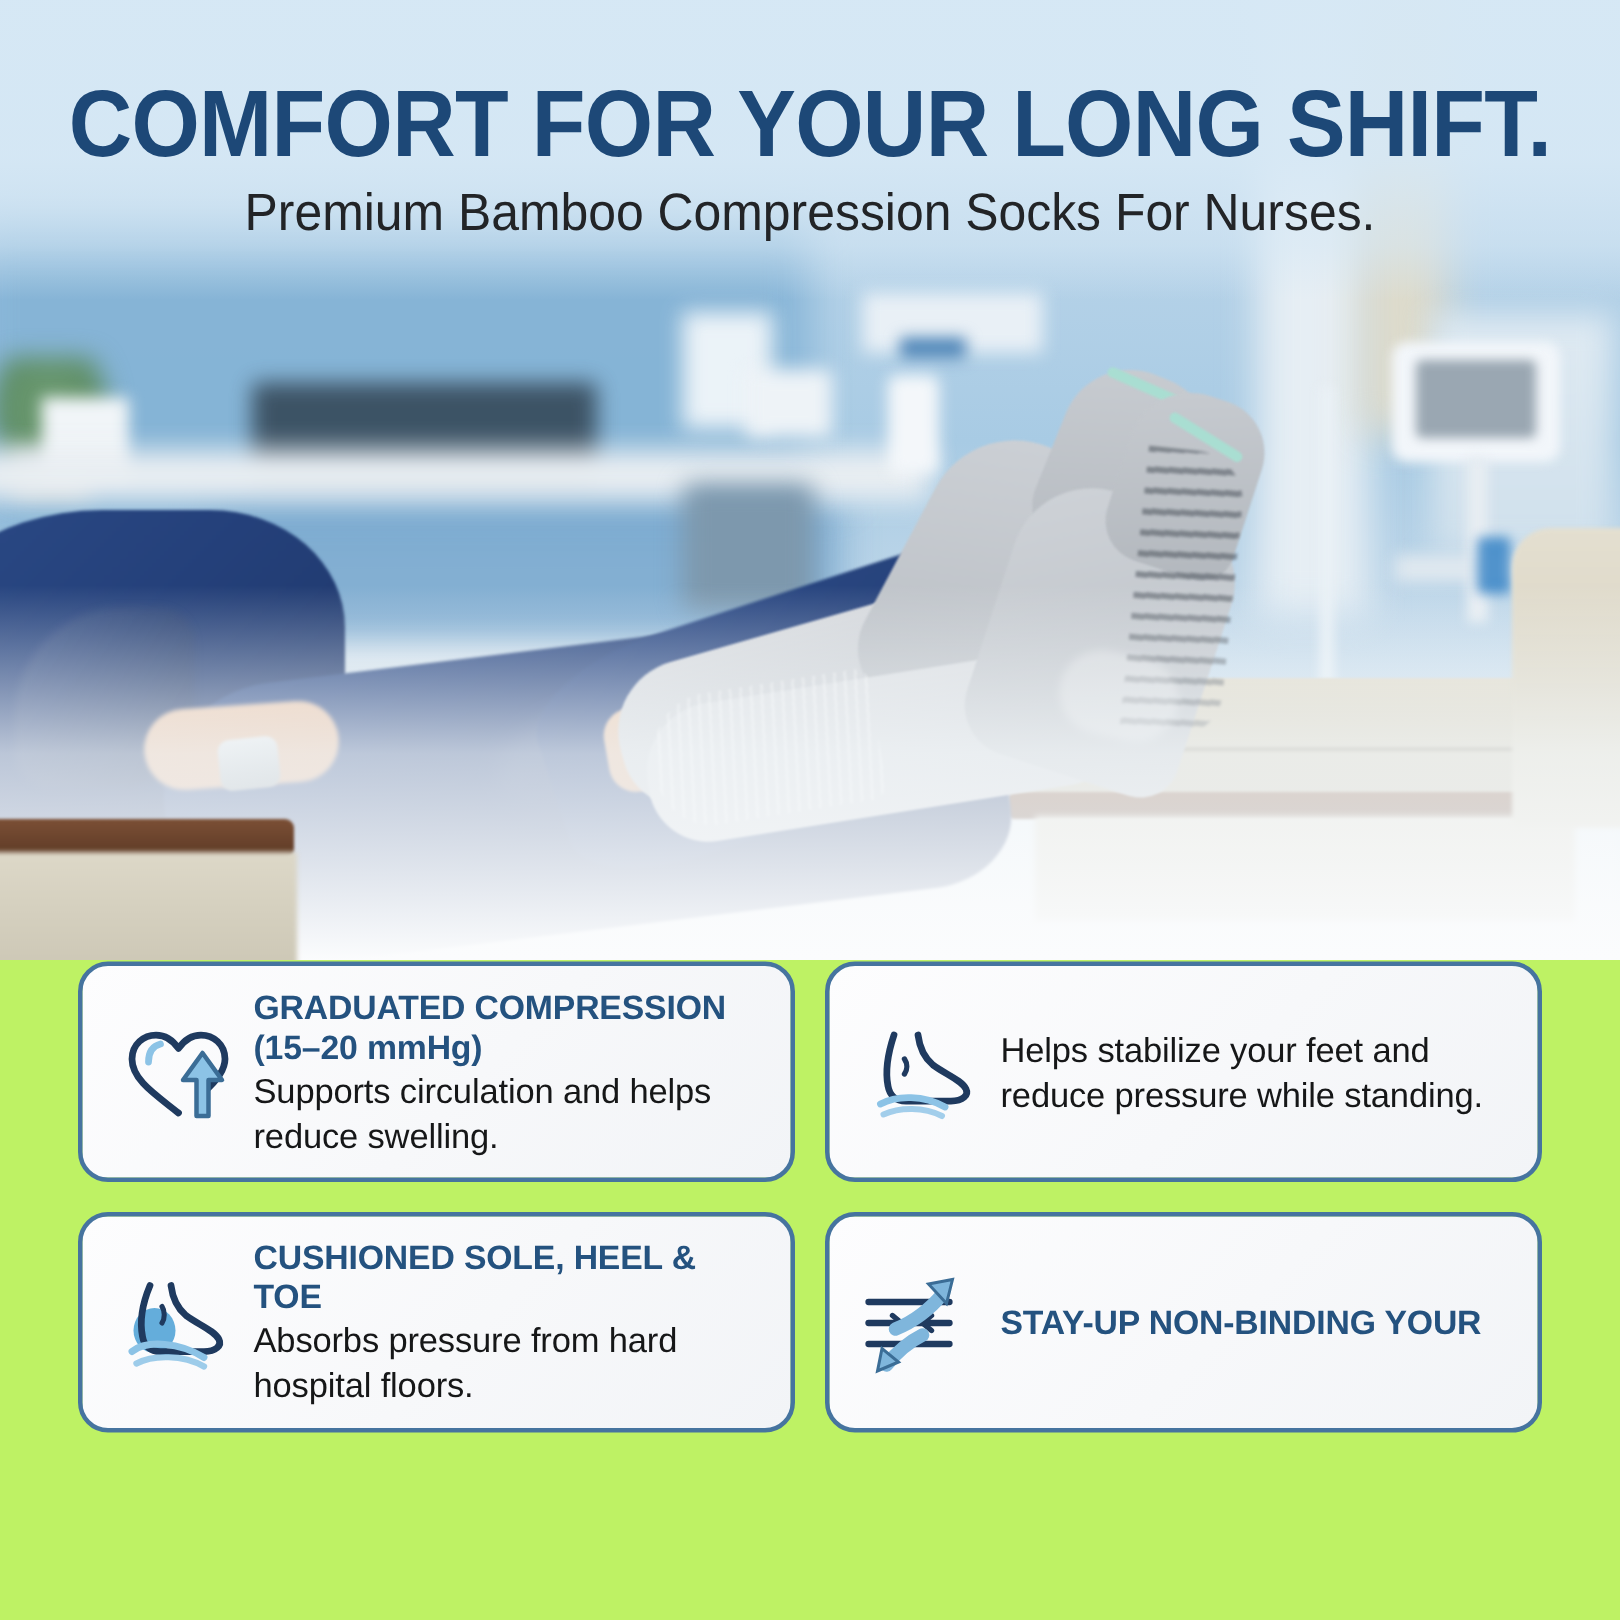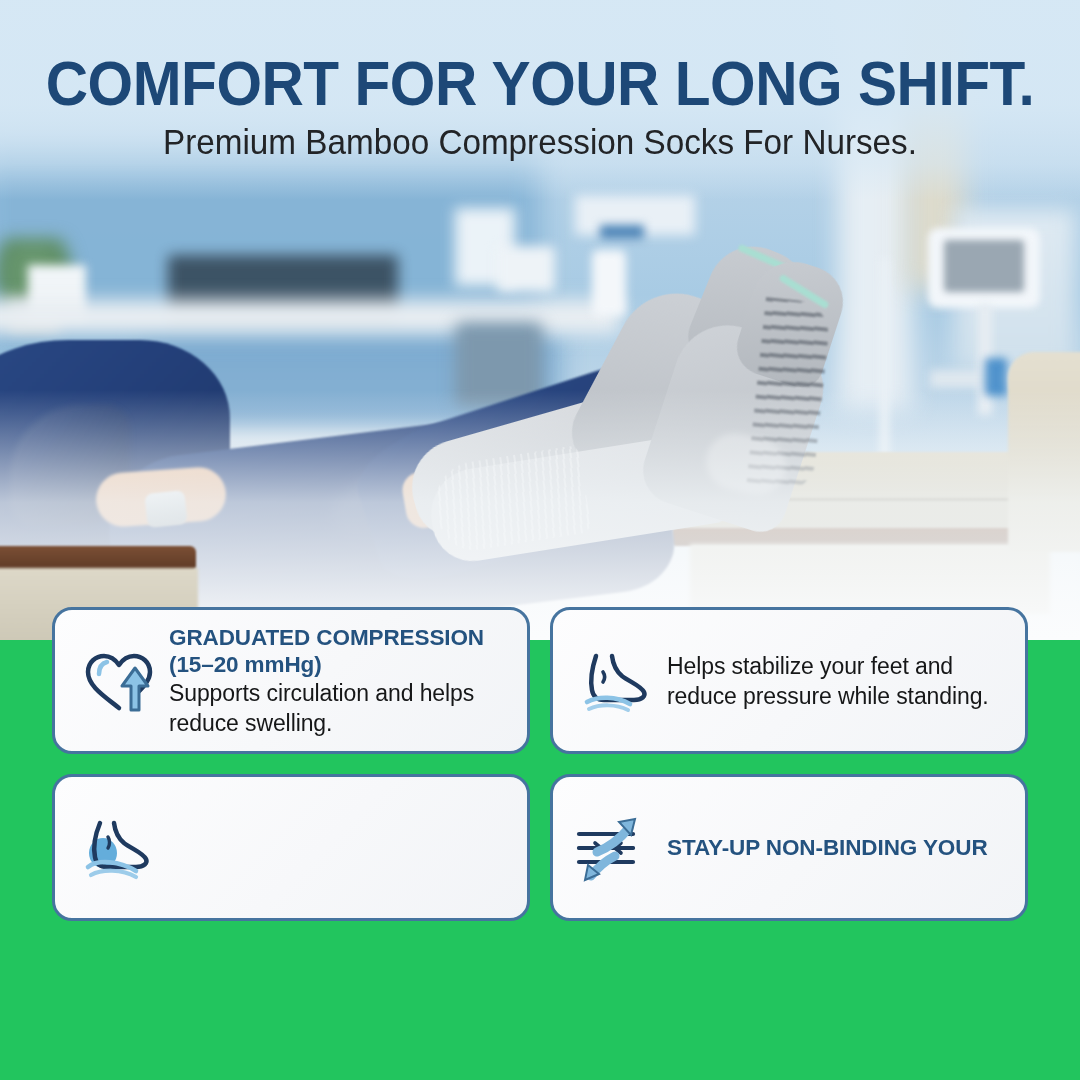--- a/index.html
+++ b/index.html
@@ -8,21 +8,21 @@
     background: #ffffff;
   }
   body {
     font-family: "Liberation Sans", sans-serif;
   }
   #poster {
     position: relative;
     width: 1080px;
     height: 1080px;
     overflow: hidden;
-    background: #22c55e;
+    background: #bef264;
   }
 
   
   .photo {
     position: absolute;
     left: 0; top: 0;
     width: 1080px;
     height: 640px;
     overflow: hidden;
     background: #bcd6ea;
@@ -327,21 +327,21 @@
     line-height: 44px;
     color: #222427;
     transform: scaleX(.95);
     transform-origin: 50% 50%;
     white-space: nowrap;
   }
 
   
   .cards {
     position: absolute;
-    left: 52px; top: 607px;
+    left: 52px; top: 641px;
     width: 976px;
     display: grid;
     grid-template-columns: 478px 478px;
     grid-auto-rows: 147px;
     column-gap: 20px;
     row-gap: 20px;
   }
   .card {
     position: relative;
     border: 3px solid #46749f;
@@ -488,20 +488,25 @@
     <div class="card compact">
       <div class="card-icon">
         <svg width="86" height="86" viewBox="0 0 86 86">
           <ellipse cx="29" cy="48" rx="14" ry="15" fill="#57a6d8" opacity=".92"></ellipse>
           <path d="M26 18 C21 30, 19 42, 21 52 C22 58, 26 62, 33 62 L62 62 C70 62, 74 58, 72 54 C69 48, 58 44, 50 38 C44 33, 41 26, 40 18" fill="none" stroke="#1f3a5f" stroke-width="4.5" stroke-linecap="round" stroke-linejoin="round"></path>
           <path d="M34 32 C36 35, 36 40, 34 43" fill="none" stroke="#1f3a5f" stroke-width="3.4" stroke-linecap="round"></path>
           <path d="M14 62 C24 54, 46 56, 62 66" fill="none" stroke="#8cc3e6" stroke-width="4.6" stroke-linecap="round"></path>
           <path d="M17 70 C28 64, 48 64, 62 72" fill="none" stroke="#8cc3e6" stroke-width="4.2" stroke-linecap="round" opacity=".85"></path>
         </svg>
       </div>
+      <div class="card-text">
+        <div class="card-title">CUSHIONED SOLE, HEEL &amp; TOE</div>
+        <div class="card-body">Absorbs pressure from hard
+hospital floors.</div>
+      </div>
     </div>
 
     <div class="card compact">
       <div class="card-icon">
         <svg width="88" height="88" viewBox="0 0 88 88">
           <line x1="8" y1="30" x2="62" y2="30" stroke="#1f3a5f" stroke-width="4.2" stroke-linecap="round"></line>
           <line x1="8" y1="44" x2="62" y2="44" stroke="#1f3a5f" stroke-width="4.2" stroke-linecap="round"></line>
           <line x1="8" y1="58" x2="62" y2="58" stroke="#1f3a5f" stroke-width="4.2" stroke-linecap="round"></line>
           <path d="M8 44 L30 44 M24 39 L30 44 L24 49" fill="none" stroke="#1f3a5f" stroke-width="3.6" stroke-linecap="round" stroke-linejoin="round"></path>
           <path d="M62 44 L44 44 M50 39 L44 44 L50 49" fill="none" stroke="#1f3a5f" stroke-width="3.6" stroke-linecap="round" stroke-linejoin="round"></path>

